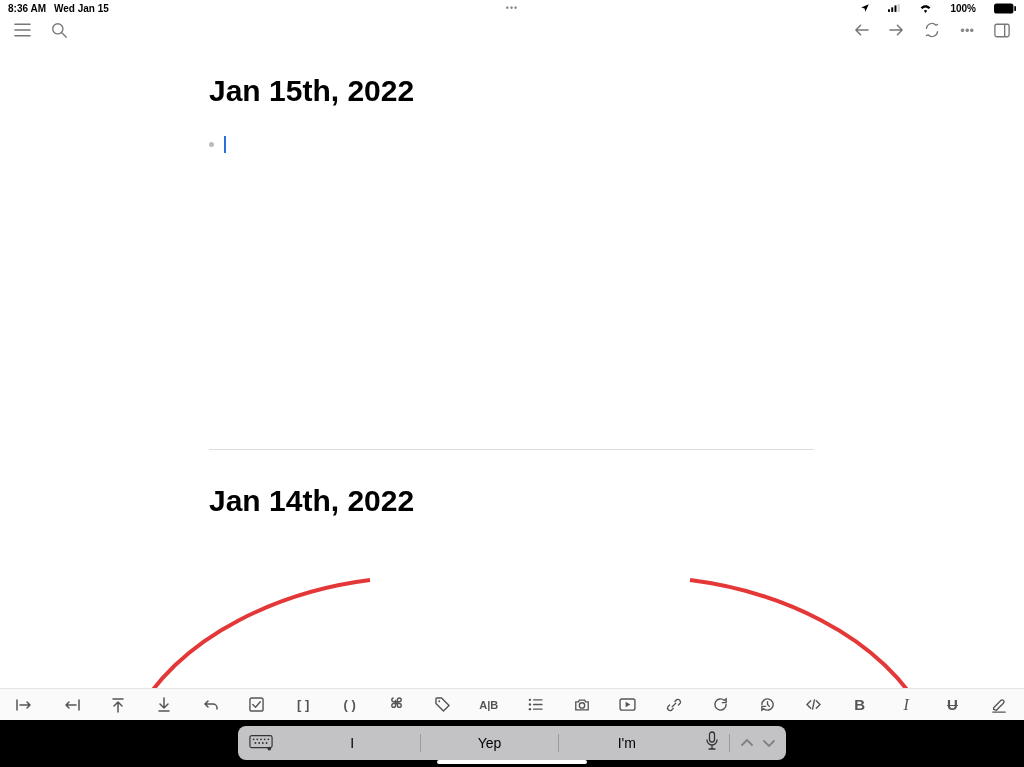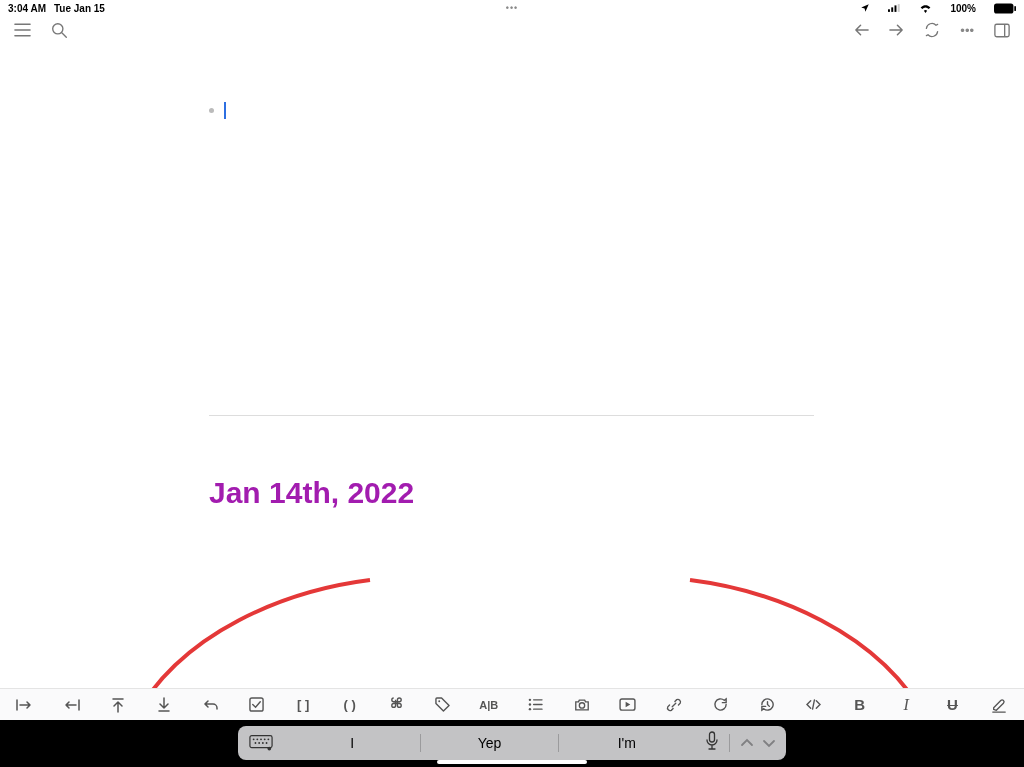--- a/index.html
+++ b/index.html
@@ -14,21 +14,21 @@
   .toolbar-top { height: 28px; display: flex; justify-content: space-between; align-items: center; padding: 0 14px; }
   .toolbar-top .group { display: flex; gap: 20px; align-items: center; }
   .icon-btn { display: inline-flex; align-items: center; justify-content: center; color: #555; cursor: pointer; }
   
   .content { padding: 30px 0 0 0; }
   .journal-heading { font-size: 30px; font-weight: 700; margin-left: 209px; }
   .bullet-row { margin-left: 209px; margin-top: 28px; display: flex; align-items: center; gap: 10px; }
   .bullet-dot { width: 5px; height: 5px; border-radius: 50%; background: #bbb; }
   .text-cursor { width: 1.5px; height: 17px; background: #2d6fe1; }
   .divider { margin: 296px 0 0 209px; width: 605px; height: 1px; background: #ddd; }
-  .journal-heading.second { margin-top: 60px; color:#a21caf; }
+  .journal-heading.second { margin-top: 34px; color:#000000; }
   
   .arrow-svg { position: absolute; pointer-events: none; }
   .arrow-left { left: 120px; top: 570px; width: 260px; height: 170px; }
   .arrow-right { left: 680px; top: 570px; width: 260px; height: 170px; }
   
   .format-toolbar { position: absolute; bottom: 47px; left: 0; right: 0; height: 32px; border-top: 1px solid #e4e4e4; background: #fafafb; display: flex; align-items: center; justify-content: space-between; padding: 0 6px; }
   .format-toolbar .tb-btn { width: 38px; height: 28px; display: flex; align-items: center; justify-content: center; color: #555; cursor: pointer; font-size: 13px; }
   .tb-btn svg { display:block; }
   
   .bottom-bar { position: absolute; bottom: 0; left: 0; right: 0; height: 47px; background: #000; }
@@ -39,22 +39,22 @@
   .mic-chev { display:flex; align-items:center; gap:8px; padding:0 10px; }
   .home-indicator { position:absolute; bottom:3px; left:50%; transform:translateX(-50%); width:150px; height:4px; border-radius:3px; background:#fff; }
   .chev { color:#808083; }
   .vsep-small { width:1px; height:18px; background:#9b9b9d; margin:0 2px; }
 </style>
 </head>
 <body>
 
 <div class="status-bar">
   <div class="status-left">
-    <span>3:04 AM</span>
-    <span>Tue Jan 15</span>
+    <span>8:36 AM</span>
+    <span>Wed Jan 15</span>
   </div>
   <span class="status-center">•••</span>
   <div class="status-right">
     <span>
       <svg width="10" height="10" viewBox="0 0 24 24">
           <path fill="#000" d="M3 11l18-8-8 18-2-8-8-2z"></path>
         </svg>
     </span>
     <span>
       <svg width="13" height="10" viewBox="0 0 20 12">
@@ -113,20 +113,21 @@
     <span class="icon-btn">
       <svg width="16" height="15" viewBox="0 0 18 16">
           <rect x="1" y="1" width="16" height="14" rx="2" stroke="#777" stroke-width="1.5" fill="none"></rect>
           <line x1="12" y1="1" x2="12" y2="15" stroke="#777" stroke-width="1.5"></line>
         </svg>
     </span>
   </div>
 </div>
 
 <div class="content">
+  <h1 class="journal-heading">Jan 15th, 2022</h1>
   <div class="bullet-row">
     <span class="bullet-dot"></span>
     <span class="text-cursor"></span>
   </div>
   <div class="divider"></div>
   <h1 class="journal-heading second">Jan 14th, 2022</h1>
 </div>
 
 <svg class="arrow-svg arrow-left" viewBox="0 0 260 170">
   <defs>

